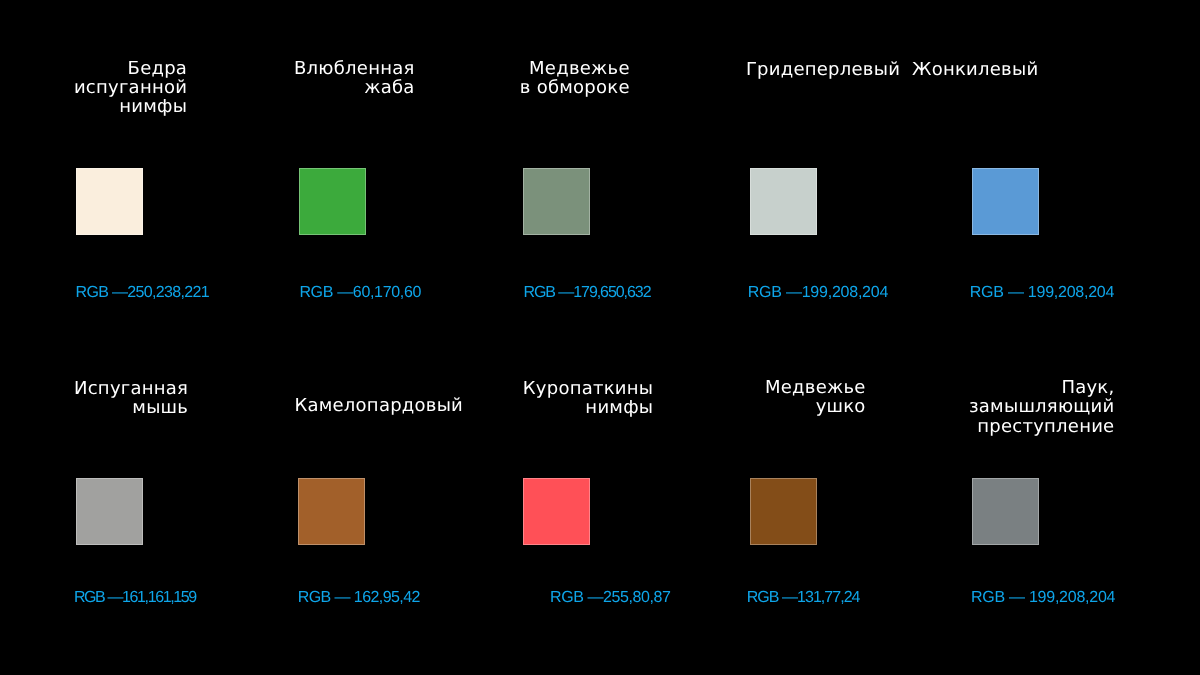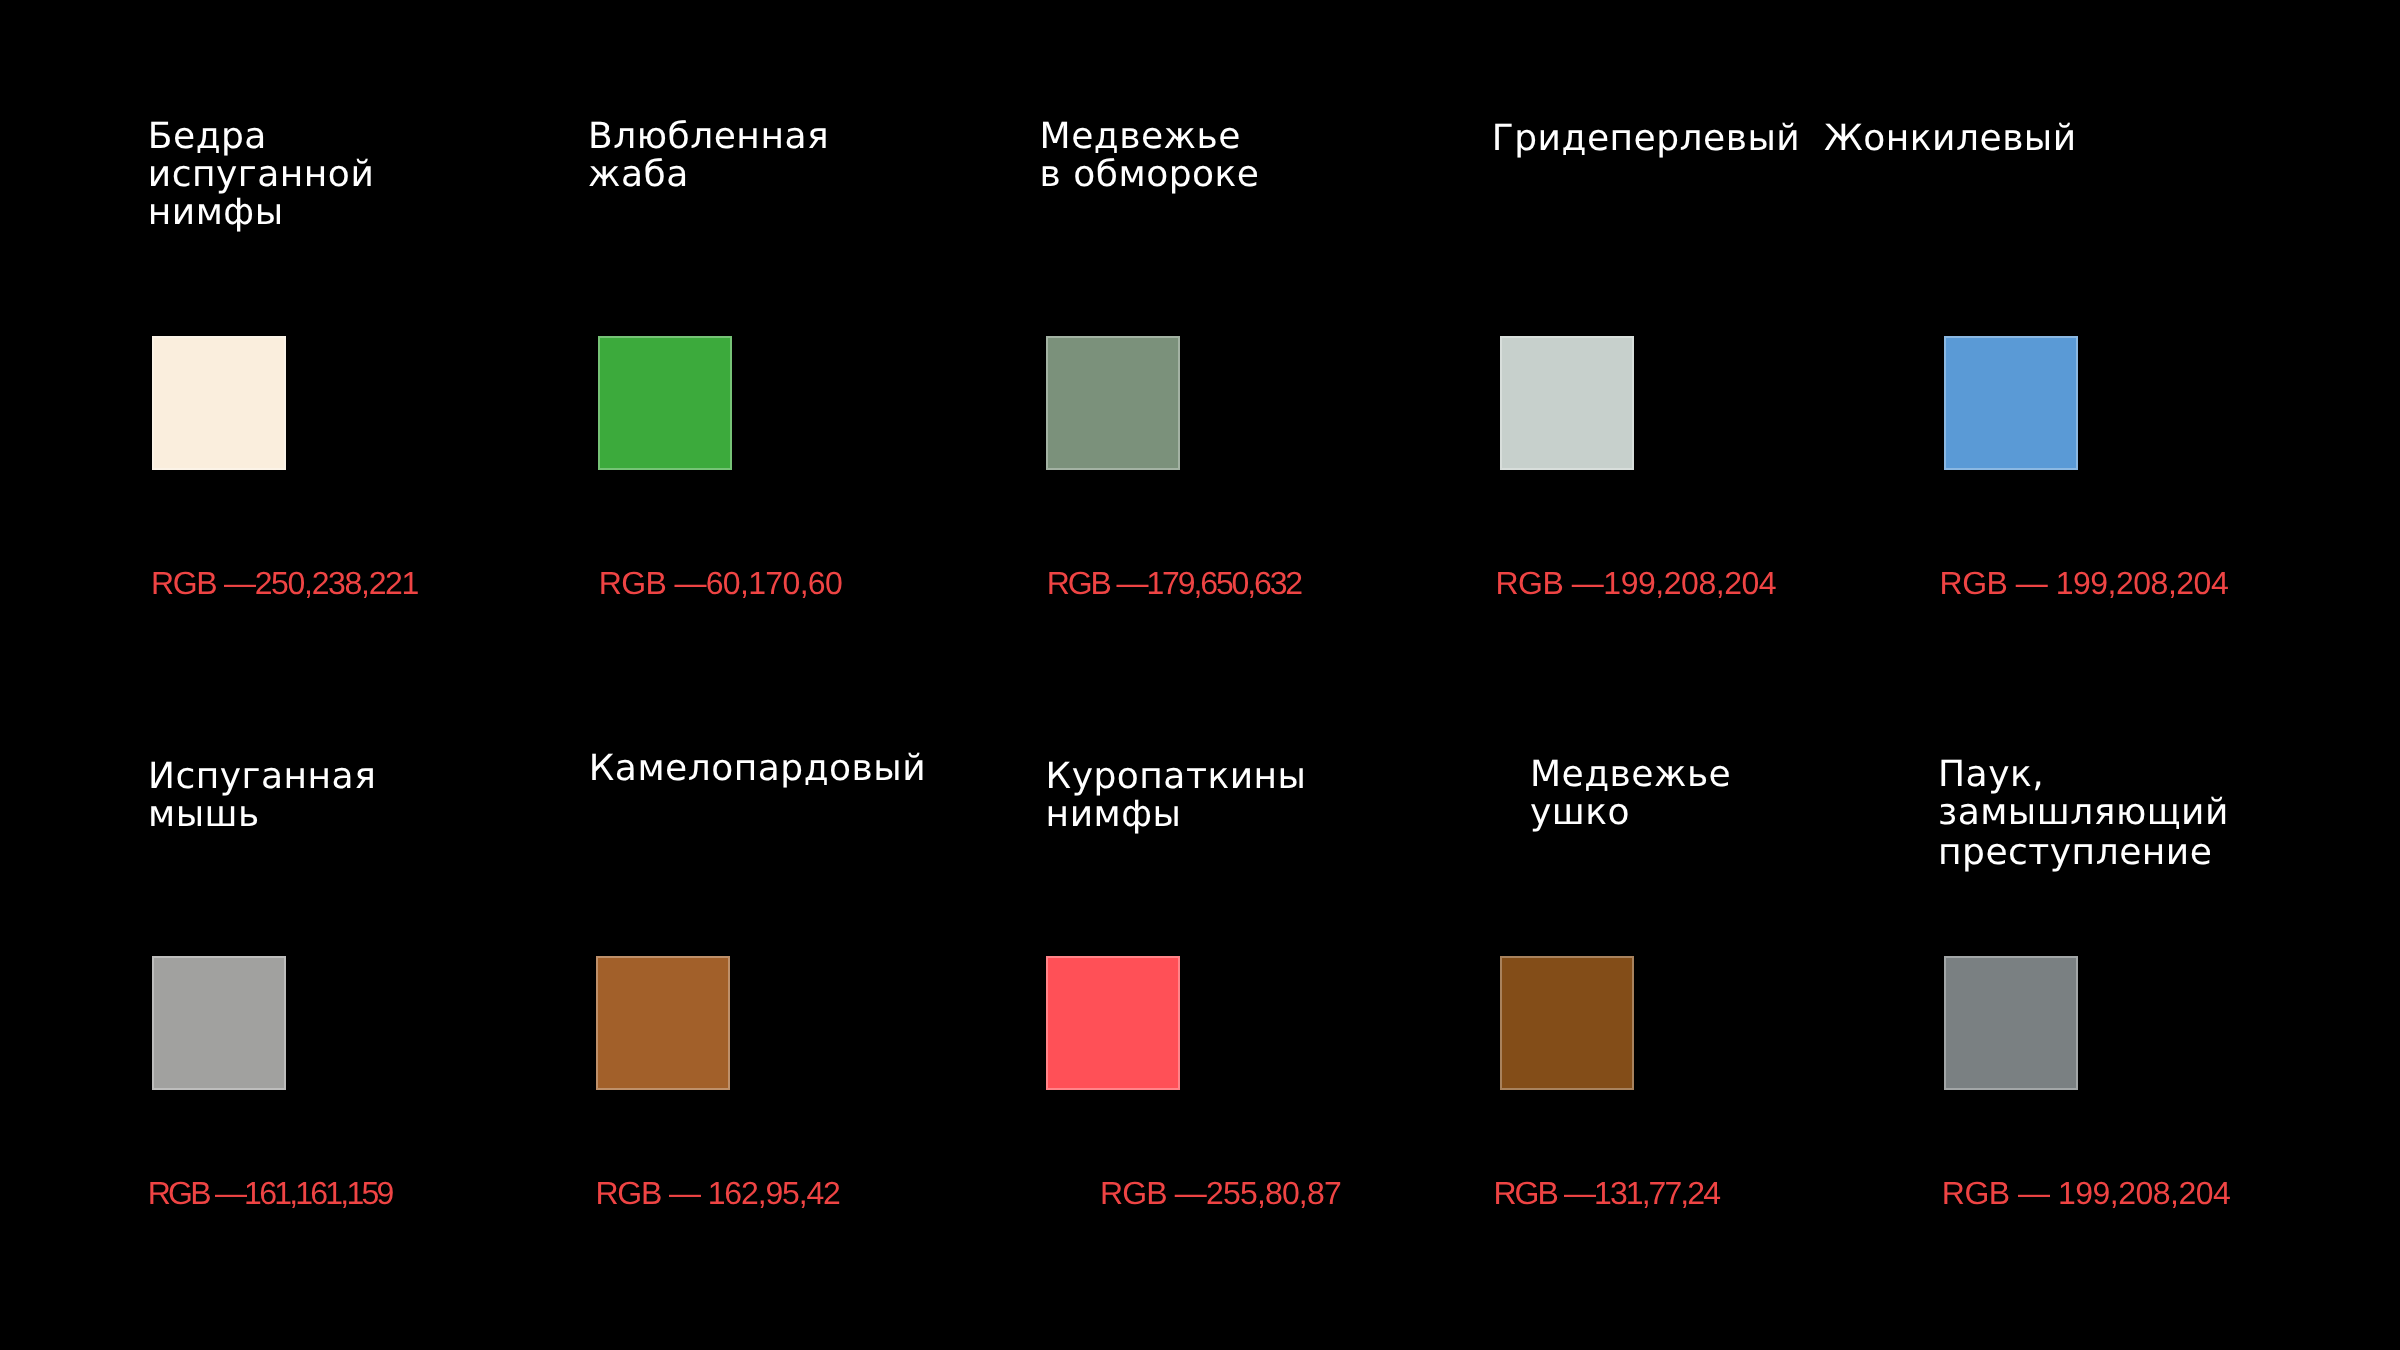--- a/index.html
+++ b/index.html
@@ -1,26 +1,26 @@
 <!DOCTYPE html>
 <html><head>
 <meta charset="utf-8">
 <title>Цвета</title>
 <style>
   html,body{margin:0;padding:0;}
   body{width:1200px;height:675px;overflow:hidden;background:#000000;
        font-family:"DejaVu Sans",sans-serif;text-rendering:geometricPrecision;}
-  .slide{position:relative;width:1200px;height:675px;background:#000000;}
+  .slide{position:relative;width:1200px;height:675px;background:#000000;text-align:right;}
   .cell{display:contents;}
   .title,.swatch,.rgb{position:absolute;}
   .title{color:#ffffff;font-family:"DejaVu Sans",sans-serif;font-size:18px;
          line-height:19.1px;letter-spacing:0.25px;white-space:pre;font-weight:400;
          transform:translateZ(0);}
   .swatch{width:67px;height:67px;box-shadow:inset 0 0 0 1px rgba(255,255,255,0.30);}
-  .rgb{color:#ef4444;font-family:"Liberation Sans",sans-serif;font-size:16px;
+  .rgb{color:#0ea5e9;font-family:"Liberation Sans",sans-serif;font-size:16px;
        line-height:19px;white-space:nowrap;font-weight:400;transform:translateZ(0);}
 </style>
 </head>
 <body>
 
 <div class="slide">
   <div class="cell">
     <div class="title" style="left:73.9px;top:58.6px">Бедра
 испуганной
 нимфы</div>
@@ -49,21 +49,21 @@
     <div class="swatch" style="left: 972.3px; top: 168.4px; background: rgb(90, 154, 214);"></div>
     <div class="rgb" style="left:969.8px;top:283.0px;letter-spacing:-0.25px">RGB — 199,208,204</div>
   </div>
   <div class="cell">
     <div class="title" style="left:74.0px;top:378.7px">Испуганная
 мышь</div>
     <div class="swatch" style="left: 76.2px; top: 478.2px; background: rgb(161, 161, 159);"></div>
     <div class="rgb" style="left:73.9px;top:587.6px;letter-spacing:-1.39px">RGB —161,161,159</div>
   </div>
   <div class="cell">
-    <div class="title" style="left:294.4px;top:375px">Камелопардовый</div>
+    <div class="title" style="left:294.4px;top:396px">Камелопардовый</div>
     <div class="swatch" style="left: 298.1px; top: 478.2px; background: rgb(162, 96, 42);"></div>
     <div class="rgb" style="left:297.7px;top:587.6px;letter-spacing:-0.57px">RGB — 162,95,42</div>
   </div>
   <div class="cell">
     <div class="title" style="left:522.8px;top:379.0px">Куропаткины
 нимфы</div>
     <div class="swatch" style="left: 522.7px; top: 478.2px; background: rgb(255, 80, 87);"></div>
     <div class="rgb" style="left:550px;top:587.6px;letter-spacing:-0.42px">RGB —255,80,87</div>
   </div>
   <div class="cell">

